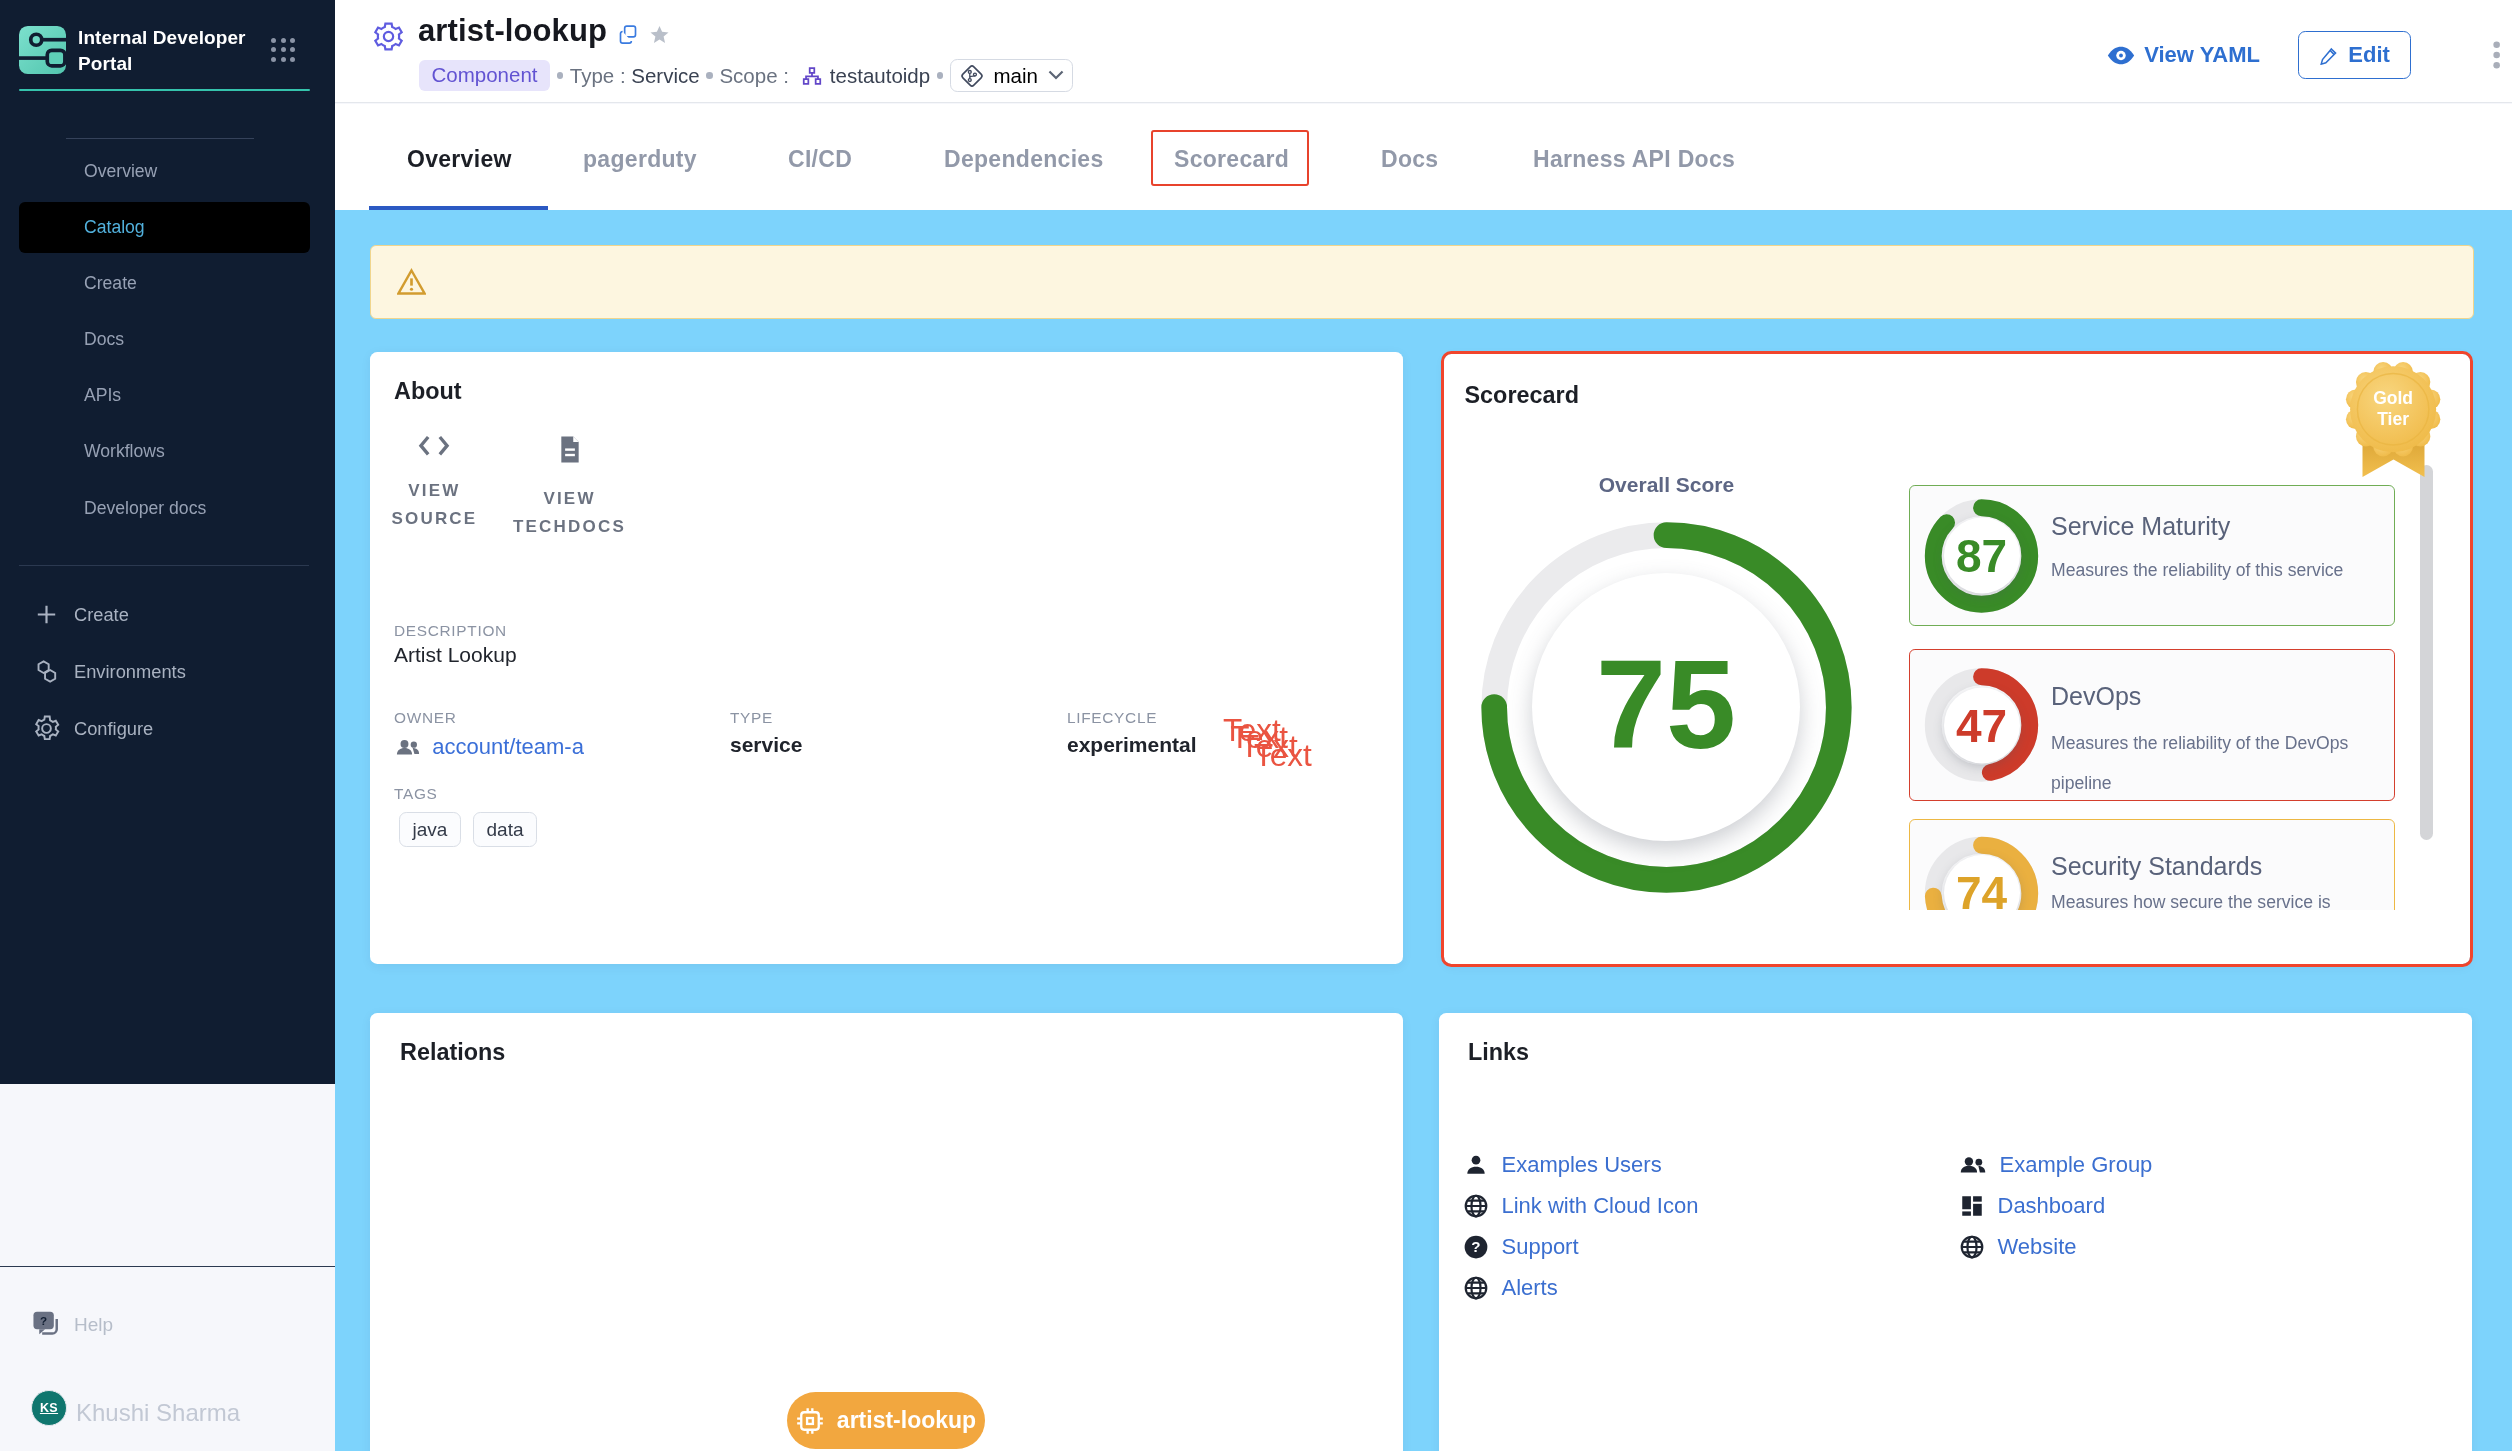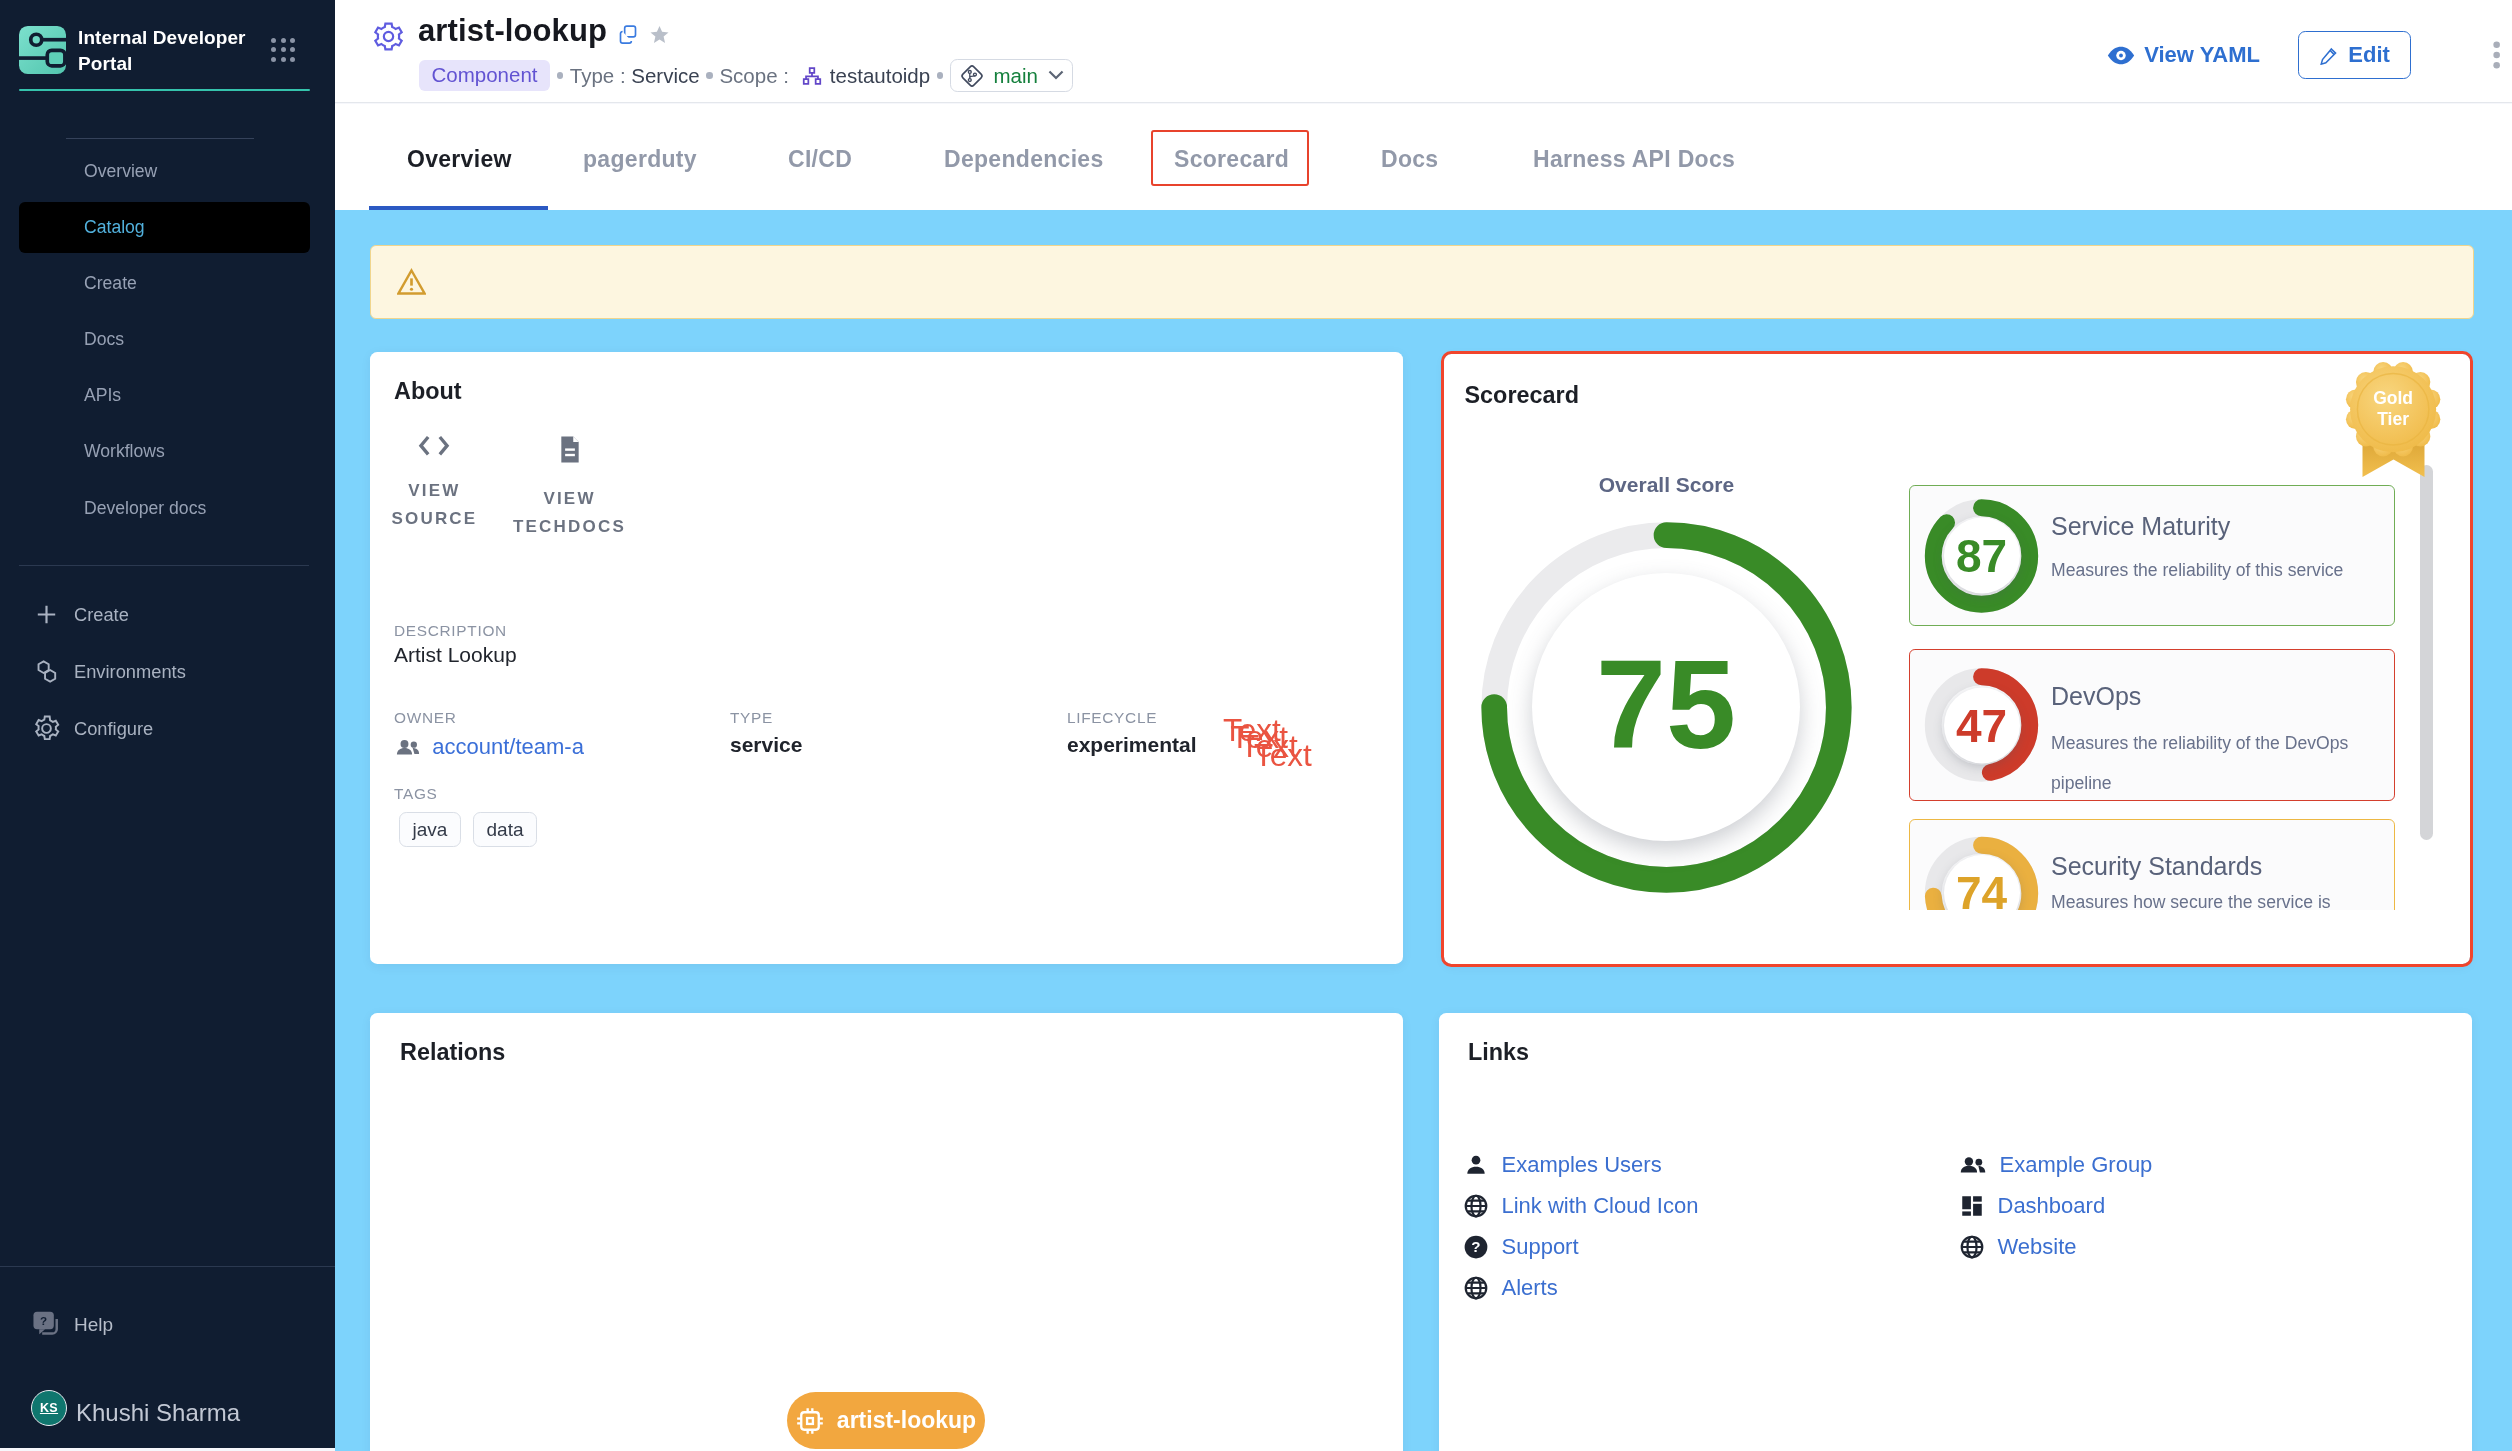--- a/index.html
+++ b/index.html
@@ -1,19 +1,19 @@
 <!DOCTYPE html>
 <html style="font-size:11.7px"><head>
 <meta charset="utf-8">
 <style>
   * { margin:0; padding:0; box-sizing:border-box; }
   html,body { width:2512px; height:1452px; overflow:hidden; font-family:"Liberation Sans", sans-serif; background:#f6f7fb; }
 
   
-  .sidebar { position:absolute; left:0; top:0; width:335px; height:1448px; background:#101d31; z-index:5; }
+  .sidebar { position:absolute; left:0; top:0; width:335px; height:1084px; background:#101d31; z-index:5; }
   .logo-row { position:absolute; left:19px; top:26px; width:297px; }
   .logo-box { position:absolute; left:0; top:0; width:47px; height:48px; border-radius:8.8px;
     background:linear-gradient(135deg,#7ce0cd 0%, #52c5ae 100%); }
   .logo-title { position:absolute; left:59px; top:-1.5px; width:190px; color:#fff; font-size:19px; font-weight:bold; line-height:26px; letter-spacing:0.1px;}
   .grid-icon { position:absolute; left:252px; top:11.7px; width:26px; height:26px; }
   .grid-icon i { position:absolute; width:5.1px; height:5.1px; border-radius:50%; background:#8b94a6; }
   .teal-line { position:absolute; left:19px; top:89px; width:291px; height:2.2px; background:#35c3ac; border-radius:1.5px;}
   .side-div1 { position:absolute; left:66px; top:138px; width:188px; height:0.7px; background:#35425a; }
   .nav { position:absolute; left:19px; top:146px; width:291px; }
   .nav a { display:block; height:51px; line-height:51px; margin-bottom:5.1px; padding-left:65px; color:#97a1b4; font-size:17.6px; border-radius:5.9px; text-decoration:none;}
@@ -40,21 +40,21 @@
   .gear { position:absolute; left:38px; top:20.5px; }
   .h-title { position:absolute; left:83px; top:13px; font-size:31px; font-weight:bold; color:#16181f; letter-spacing:0.1px;}
   .copy-ic { position:absolute; left:283px; top:24px; }
   .star-ic { position:absolute; left:313px; top:23.4px; }
   .meta-row { position:absolute; left:84px; top:60px; height:31px; display:flex; align-items:center; }
   .chip-comp { background:#e7e4fb; color:#6253d2; font-size:20.5px; padding:2.9px 12.5px 4.4px; border-radius:5.9px; }
   .meta-dot { width:6.6px; height:6.6px; border-radius:50%; background:#aab1bf; margin:0 6.6px; }
   .meta-gray { color:#6a7280; font-size:20.5px; }
   .meta-dark { color:#3a4252; font-size:20.5px; }
   .branch-btn { display:flex; align-items:center; height:33px; border:0.7px solid #d5dae3; border-radius:7.3px; padding:0 7.3px; margin-left:0px; }
-  .branch-btn .bname { font-size:20.5px; color:#15803d; margin:0 10.3px 0 7.3px; }
+  .branch-btn .bname { font-size:20.5px; color:#000000; margin:0 10.3px 0 7.3px; }
   .head-right { position:absolute; right:101px; top:30px; height:50px; display:flex; align-items:center; }
   .view-yaml { display:flex; align-items:center; color:#2e6fd0; font-size:22px; font-weight:bold; margin-right:38px; }
   .view-yaml svg { margin-right:8.8px; }
   .edit-btn { display:flex; align-items:center; justify-content:center; width:113px; height:48px; border:1.5px solid #2e6fd0; border-radius:7.3px; color:#2e6fd0; font-size:22px; font-weight:bold; }
   .edit-btn svg { margin-right:8.8px; }
   .dots-ic { position:absolute; right:11.7px; top:41px; }
 
   
   .tab { position:absolute; top:0; height:102px; line-height:111px; font-size:23px; font-weight:bold; color:#9299a9; letter-spacing:0.3px; }
   .tab.active { color:#1c1f26; }

